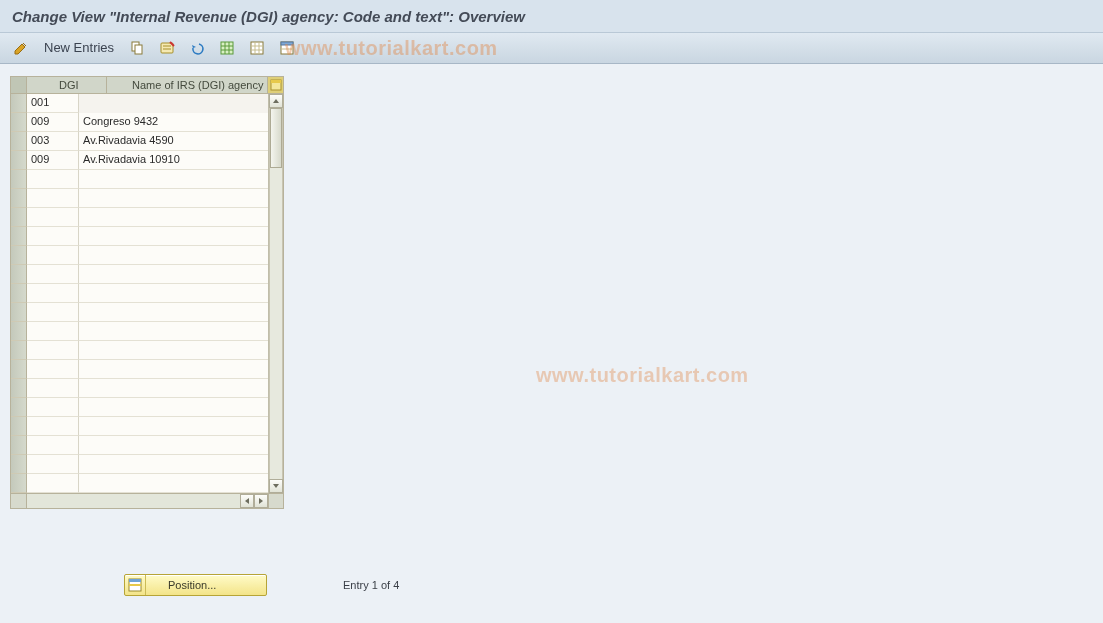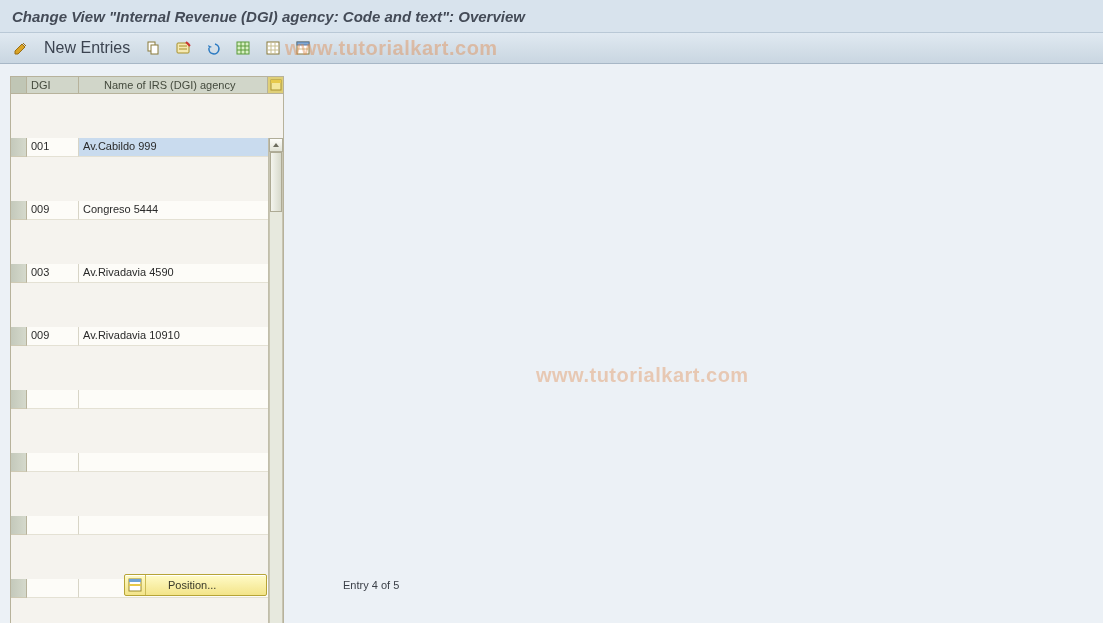--- a/index.html
+++ b/index.html
@@ -47,21 +47,21 @@
     min-width: 20px;
     height: 20px;
     padding: 0 2px;
     border: 1px solid transparent;
     border-radius: 2px;
     cursor: default;
     user-select: none;
   }
   .tb-link {
     color: #3b4350;
-    font-size: 16px;
+    font-size: 13px;
     padding: 0 6px;
     line-height: 20px;
     cursor: default;
   }
   
   .ic { width:16px; height:16px; display:block; }
   
   .watermark {
     position: absolute;
     left: 285px;
@@ -113,40 +113,39 @@
     color: #444a3d;
     font-size: 11px;
     padding: 2px 4px;
     border-right: 1px solid #b7b29b;
     background: #d1d6c9;
     cursor: default;
     user-select: none;
     white-space: nowrap;
     overflow: hidden;
   }
-  .th-dgi  { width: 43px; }
+  .th-dgi  { width: 43px; margin-left: 28px; }
   .th-name { flex: 1; margin-left: 21px; }
   .th-settings {
     width: 15px;
     padding: 0;
     display: flex;
     align-items: center;
     justify-content: center;
     background: #dfcf78;
     border-right: none;
   }
   .th-settings svg { width:12px; height:12px; }
 
   .tbl-body {
     position: relative;
   }
   .tbl-row {
     display: flex;
     height: 19px;
-    margin-top: 44px;
   }
   .tbl-row .row-sel {
     width: 15px;
     background: linear-gradient(90deg,#c4c9bb,#d5d9cc);
     border-right: 1px solid #b7b29b;
     border-bottom: 1px solid #cfcab4;
     cursor: default;
   }
   .cell {
     border-right: 1px solid #d8d5c7;
@@ -340,26 +339,25 @@
             <rect x="1" y="1" width="10" height="3" fill="#e7c94a"></rect>
           </svg>
       </div>
     </div>
 
     <div class="tbl-body" id="tbl-body">
 
       <div class="tbl-row">
           <div class="row-sel"></div>
           <div class="cell cell-dgi">001</div>
-          <div class="cell cell-name selected">Av.Cabildo 999</div>
         </div>
         <div class="tbl-row">
           <div class="row-sel"></div>
           <div class="cell cell-dgi">009</div>
-          <div class="cell cell-name">Congreso 5444</div>
+          <div class="cell cell-name">Congreso 9432</div>
         </div>
         <div class="tbl-row">
           <div class="row-sel"></div>
           <div class="cell cell-dgi">003</div>
           <div class="cell cell-name">Av.Rivadavia 4590</div>
         </div>
         <div class="tbl-row">
           <div class="row-sel"></div>
           <div class="cell cell-dgi">009</div>
           <div class="cell cell-name">Av.Rivadavia 10910</div>
@@ -488,15 +486,15 @@
     <div class="pos-btn">
       <span class="pos-ic">
         <svg width="14" height="14" viewBox="0 0 14 14">
             <rect x="1" y="1" width="12" height="12" fill="#fff" stroke="#9a8a2a"></rect>
             <rect x="1" y="1" width="12" height="3" fill="#6fa3d6"></rect>
             <rect x="1" y="6" width="12" height="2" fill="#e7c94a"></rect>
           </svg>
       </span>
       <span class="pos-text">Position...</span>
     </div>
-    <span class="entry-status">Entry 4 of 5</span>
+    <span class="entry-status">Entry 1 of 4</span>
   </div>
 </div>
 
 </body></html>

